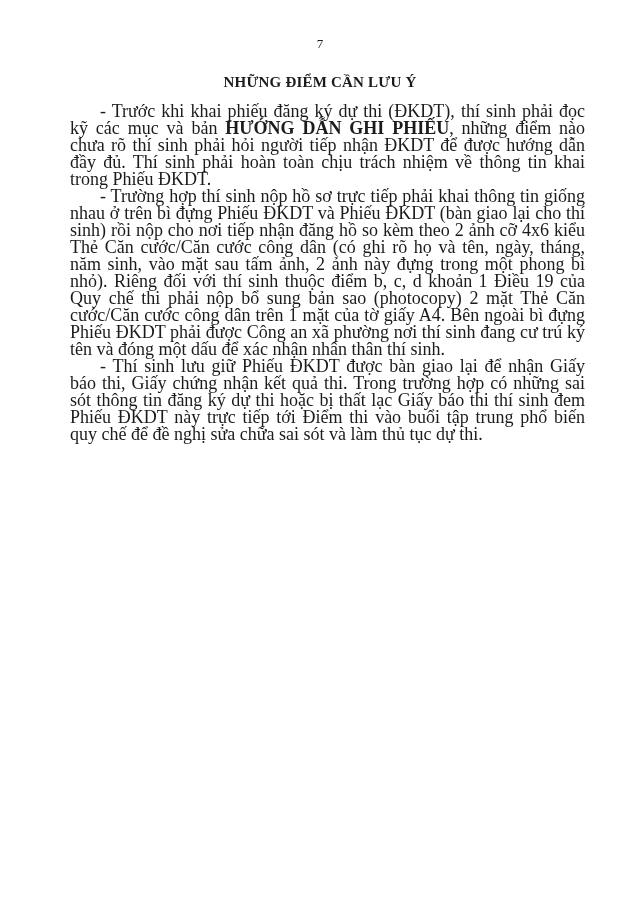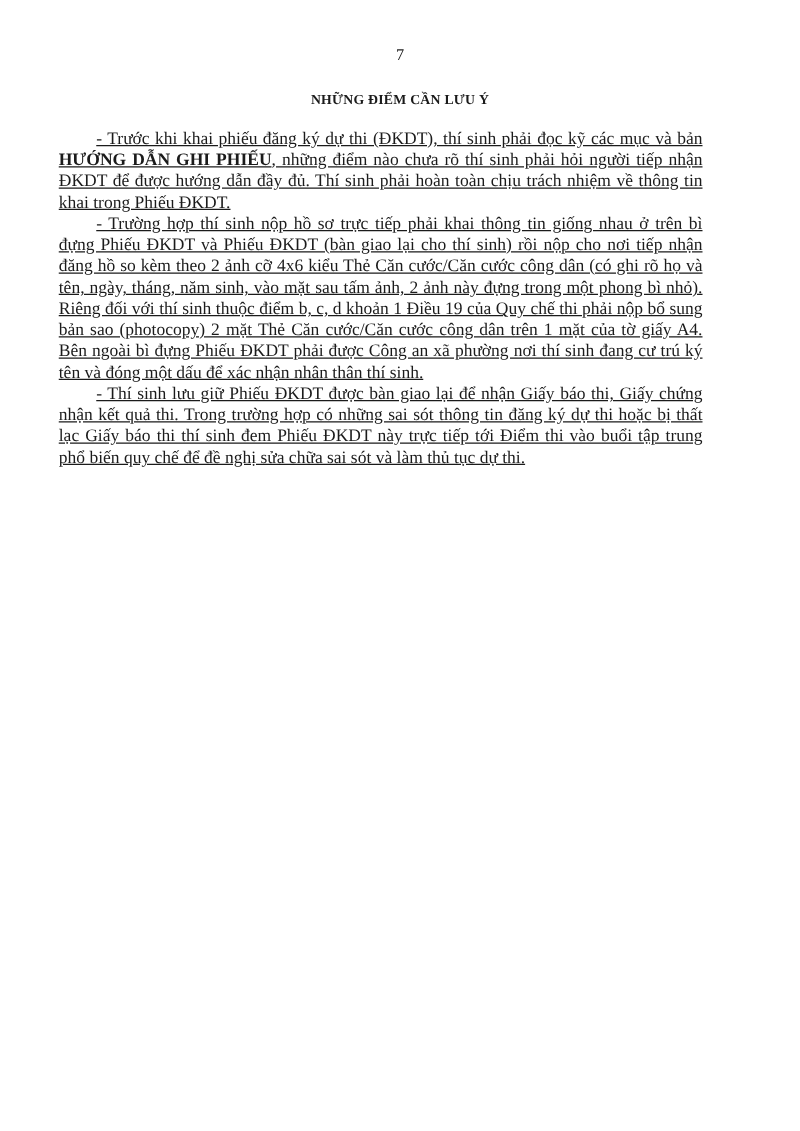--- a/index.html
+++ b/index.html
@@ -28,34 +28,33 @@
     text-align: center;
     font-size: 13px;
     line-height: 15px;
   }
   .doc-title {
     position: absolute;
     top: 74px;
     left: 0;
     width: 100%;
     text-align: center;
-    font-size: 11px;
+    font-size: 15px;
     font-weight: bold;
     margin: 0;
     letter-spacing: 0.2px;
   }
   .content {
     position: absolute;
     top: 103px;
-    left: 47px;
+    left: 70px;
     width: 515px;
-    font-size: 14px;
+    font-size: 18px;
     line-height: 17px;
     text-align: justify;
-    text-decoration: underline;
   }
   .para {
     margin: 0;
     text-indent: 30px;
   }
   .para b {
     font-weight: bold;
   }
 </style>
 </head>

